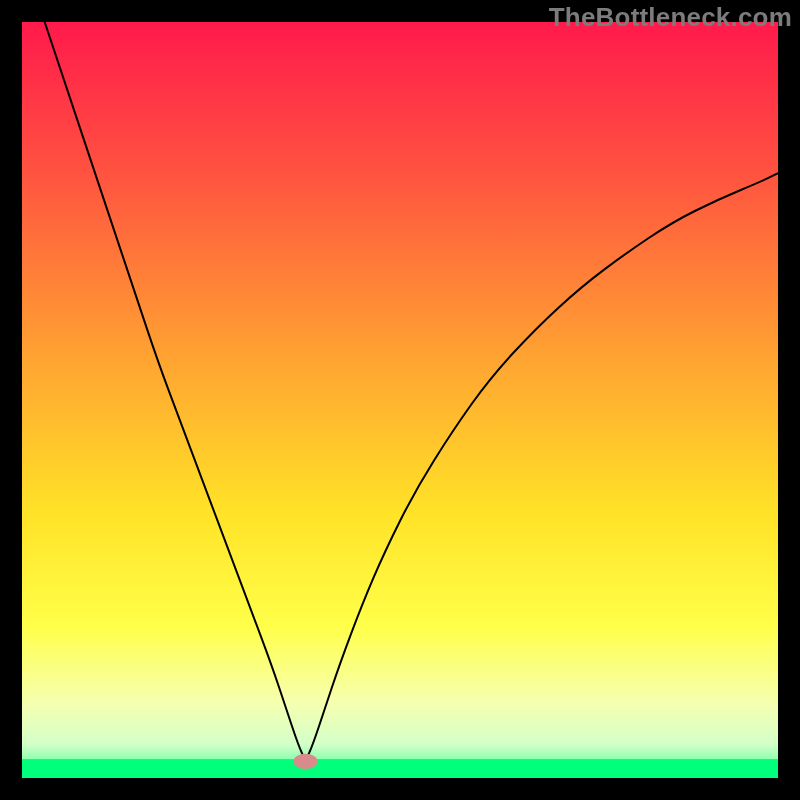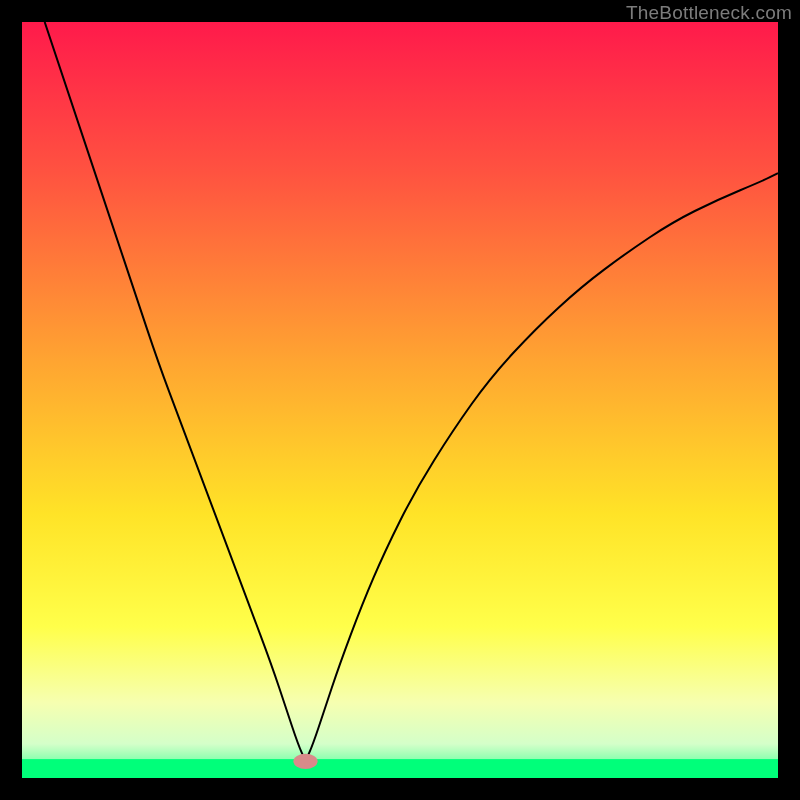--- a/index.html
+++ b/index.html
@@ -17,22 +17,22 @@
     top: 22px;
     width: 756px;
     height: 756px;
     box-sizing: border-box;
   }
   .watermark {
     position: absolute;
     top: 2px;
     right: 8px;
     color: #7c7c7c;
-    font-size: 19px;
-    font-weight: 400;
+    font-size: 26px;
+    font-weight: 700;
     letter-spacing: 0.2px;
   }
   svg {
     display: block;
   }
 </style>
 </head>
 <body>
 
 <div class="frame">

